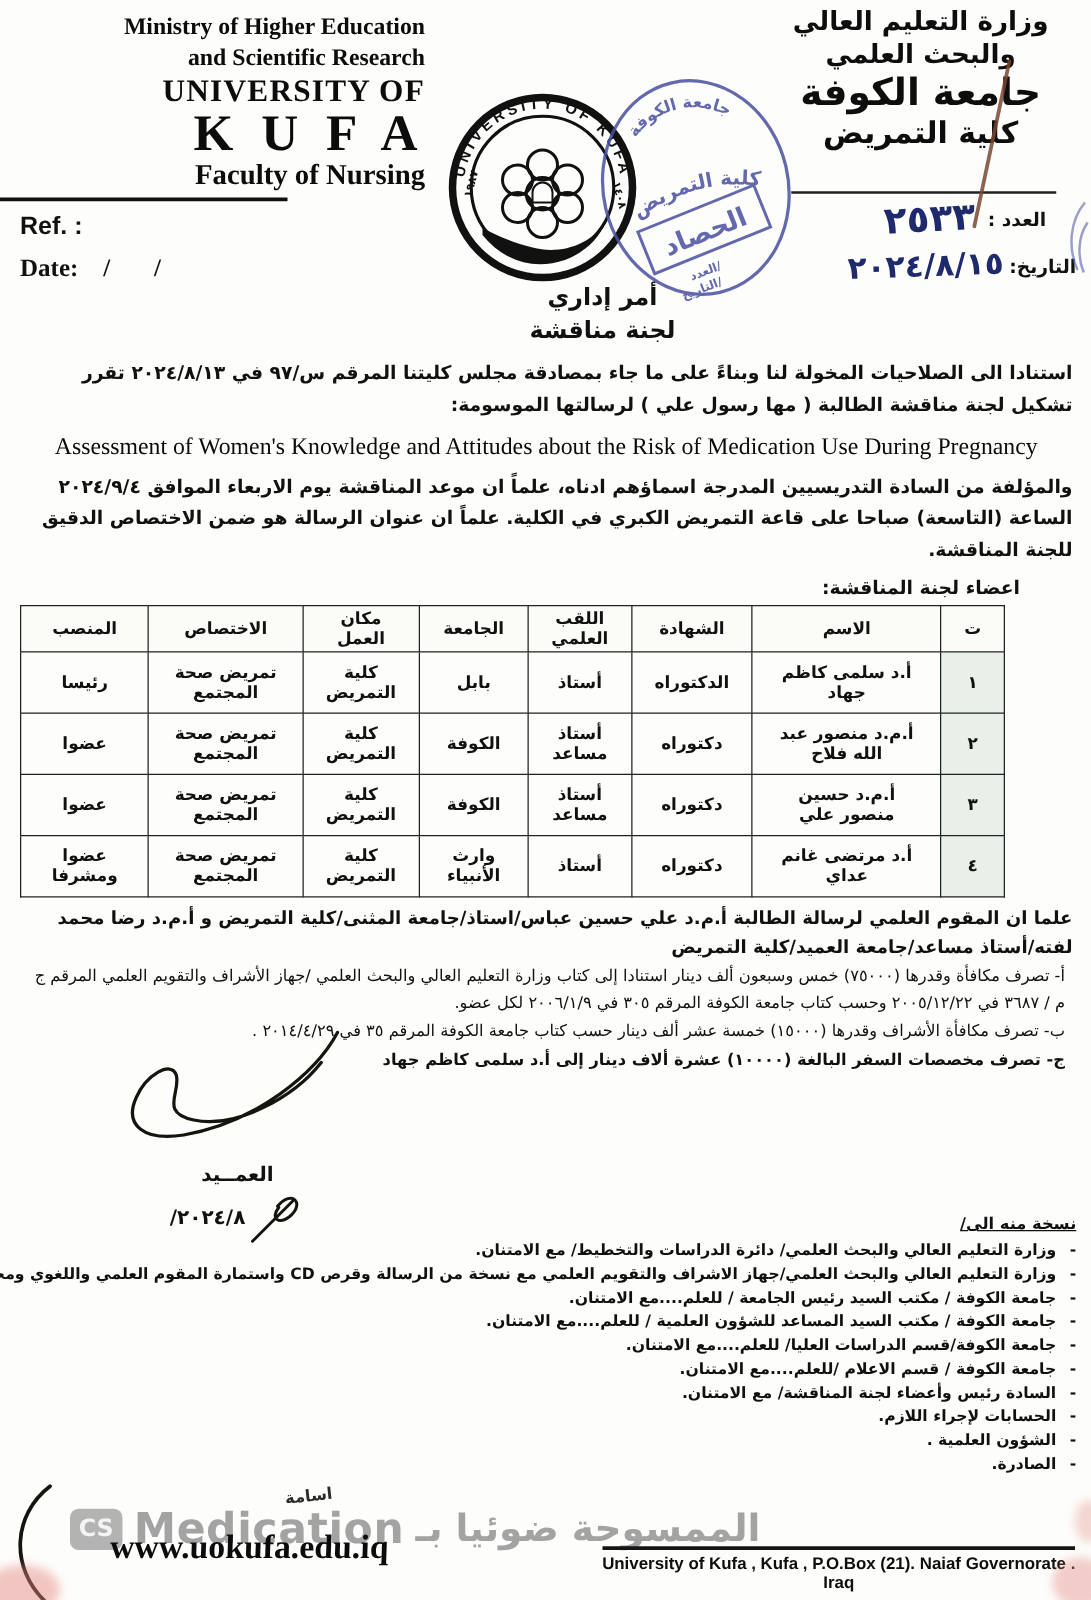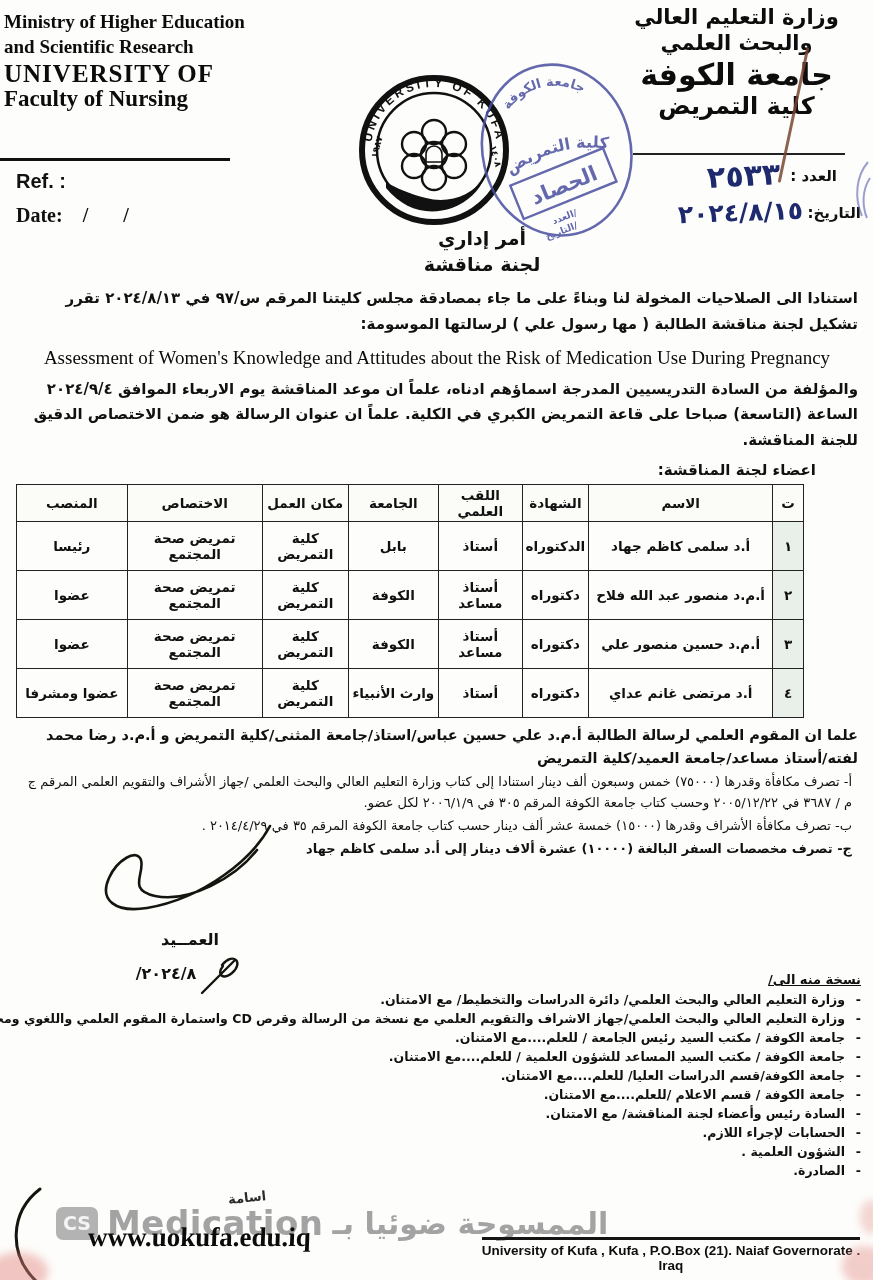--- a/index.html
+++ b/index.html
@@ -1,21 +1,21 @@
 <!DOCTYPE html>
 <html lang="ar"><head>
 <meta charset="utf-8">
 <style>
   html,body{margin:0;padding:0;}
   body{width:873px;height:1280px;position:relative;background:#fdfdfb;overflow:hidden;
        font-family:"DejaVu Sans",sans-serif;color:#111;}
   .abs{position:absolute;}
 
   
-  .hdr-left{left:4px;top:10px;width:336px;text-align:left;
+  .hdr-left{left:4px;top:10px;width:336px;text-align:right;
             font-family:"Liberation Serif",serif;font-weight:bold;color:#0c0c0c;}
   .ministry{font-size:19px;line-height:1.3;}
   .univ-of{font-size:25px;letter-spacing:1px;margin-top:2px;line-height:1;}
   .kufa{font-size:41px;letter-spacing:6px;line-height:1;}
   .faculty{font-size:23px;line-height:1.1;}
   .hdr-line{left:0;top:158px;width:230px;border-top:3px solid #111;}
   .ref-label{left:16px;top:170px;font-family:Liberation Sans, sans-serif;font-weight:bold;font-size:20px;white-space:pre;}
   .date-label{left:16px;top:204px;font-family:"Liberation Serif",serif;font-weight:bold;font-size:20px;white-space:pre;}
 
   
@@ -39,21 +39,21 @@
   .order-block{left:402px;top:226px;width:160px;text-align:center;direction:rtl;font-weight:bold;font-size:19px;line-height:1.35;}
 
   
   .doc-body{left:16px;top:286px;width:842px;direction:rtl;text-align:right;}
   .p-ar{font-size:15px;font-weight:bold;line-height:1.7;margin:0;}
   .thesis{direction:ltr;text-align:center;font-family:"Liberation Serif",serif;font-size:19px;
           font-weight:normal;margin:7px 0 5px;line-height:1.45;color:#0b0b0b;}
   .members{font-size:15px;font-weight:bold;margin:8px 42px 5px 0;}
   table.committee{border-collapse:collapse;width:788px;margin-right:54px;direction:rtl;}
   table.committee th,table.committee td{border:1.6px solid #222;text-align:center;
-        font-size:13.5px;font-weight:bold;padding:2px 2px;}
+        font-size:13.5px;font-weight:bold;padding:2px 18px;}
   table.committee th{height:24px;background:#fbfbf8;}
   table.committee td{height:44px;}
   td.seq{background:#e9efe9;}
   .evaluator{font-size:14.5px;font-weight:bold;line-height:1.6;margin:6px 0 2px;}
   .clause{font-size:13px;font-weight:normal;line-height:1.6;margin:2px 6px 0 0;}
   .clause.bold-end{font-weight:bold;}
 
   
   .sig-block{left:30px;top:816px;width:320px;text-align:center;direction:rtl;}
   .sig-name{font-size:17px;font-weight:bold;margin-top:-6px;}
@@ -87,20 +87,21 @@
   .pink2{left:842px;top:1246px;width:45px;height:40px;background:rgba(226,130,125,.4);}
   .pink3{left:860px;top:1200px;width:22px;height:34px;background:rgba(226,140,130,.35);}
 </style>
 </head>
 <body>
 
 <div class="abs hdr-left">
   <div class="ministry">Ministry of Higher Education</div>
   <div class="ministry">and Scientific Research</div>
   <div class="univ-of">UNIVERSITY OF</div>
+  <div class="kufa">K U F A</div>
   <div class="faculty">Faculty of Nursing</div>
 </div>
 <div class="abs hdr-line"></div>
 <div class="abs ref-label">Ref. :</div>
 <div class="abs date-label">Date:    /       /</div>
 
 <div class="abs hdr-right">
   <div class="hr1">وزارة التعليم العالي</div>
   <div class="hr1">والبحث العلمي</div>
   <div class="hr3">جامعة الكوفة</div>

